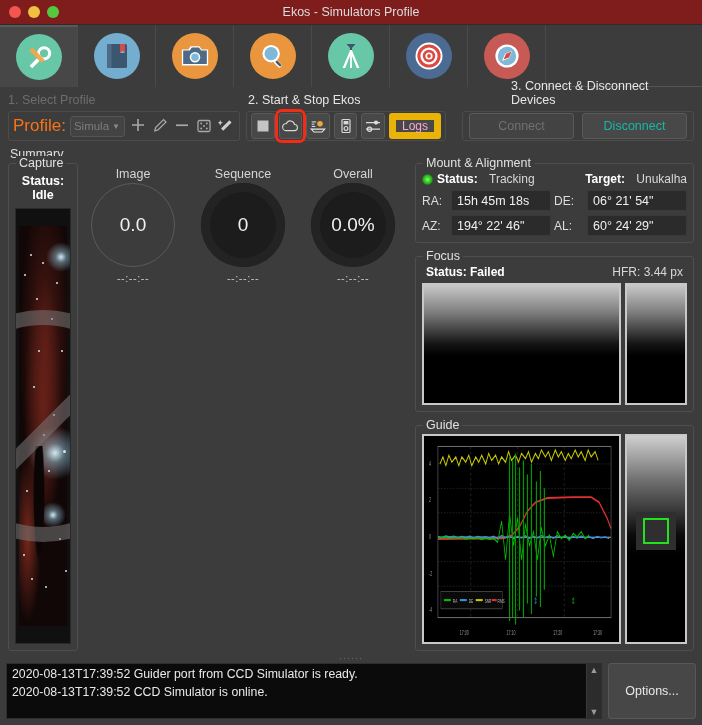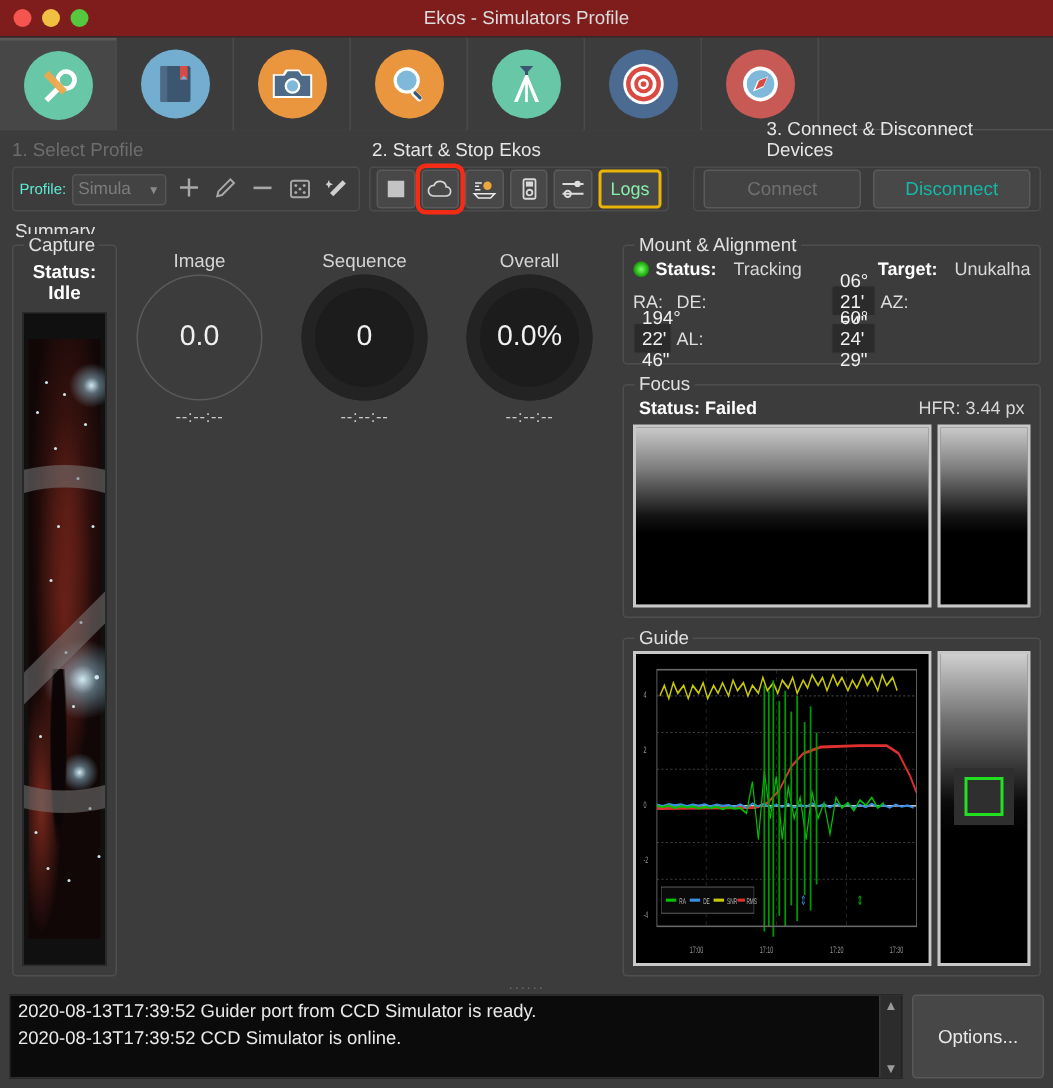--- a/index.html
+++ b/index.html
@@ -46,36 +46,36 @@
 
   
   .controls { height:34px; display:flex; align-items:center; flex:none;
               padding:0 8px; gap:0; }
   .grp { border:1px solid #4c4c4c; border-radius:3px; height:30px;
          display:flex; align-items:center; padding:0 4px; gap:4px; }
   .grp.g1 { width:232px; }
   .grp.g2 { width:200px; margin-left:6px; position:relative; }
   .grp.g3 { flex:1; margin-left:16px; display:flex; gap:8px; padding:0 6px; }
 
-  .lbl-dim { color:#5eead4; font-size:10px; }
+  .lbl-dim { color:#f97316; font-size:17px; }
   .combo { width:64px; height:21px; background:#434343; border:1px solid #555;
            border-radius:3px; color:#7d7d7d; font-size:11.5px;
            display:flex; align-items:center; padding:0 3px;
            overflow:hidden; white-space:nowrap; position:relative; }
   .combo .caret { position:absolute; right:4px; font-size:8px; color:#8a8a8a; }
   .ibtn { width:21px; height:21px; border:1px solid transparent;
           display:flex; align-items:center; justify-content:center;
           color:#8a8a8a; }
   .tbtn { width:28px; height:26px; background:#484848; border:1px solid #5a5a5a;
           border-radius:3px; display:flex; align-items:center;
           justify-content:center; }
   .tbtn.hl { outline:3px solid #f42c16; outline-offset:1px; z-index:3; }
-  .logsbtn { height:26px; background:#484848; border:2px solid #eab308;
+  .logsbtn { height:26px; background:#484848; border:7px solid #eab308;
              border-radius:3px; display:flex; align-items:center;
-             padding:0 6px; font-size:12px; color:#86efac; }
+             padding:0 6px; font-size:12px; color:#f9a8d4; }
   .bigbtn { flex:1; height:26px; background:#484848; border:1px solid #5a5a5a;
             border-radius:3px; display:flex; align-items:center;
             justify-content:center; font-size:12.5px; color:#14b8a6; }
   .bigbtn.disabled { color:#707070; background:#434343; }
 
   
   .summary-lbl { padding:4px 8px 2px 10px; font-size:12.5px; color:#e0e0e0; flex:none;}
   .body { flex:1; display:flex; padding:0 8px 2px 8px; gap:7px; min-height:0; }
   .group { border:1px solid #4e4e4e; border-radius:3px; position:relative;
            padding:8px 6px 6px 6px; }
@@ -424,20 +424,21 @@
           <b>Status:</b>
             <span>&nbsp;</span>
           <span>Tracking</span>
           <span style="flex:1"></span>
           <b>Target:</b>
             <span>&nbsp;</span>
           <span>Unukalha</span>
         </div>
         <div class="mnt-grid">
           <span class="k">RA:</span>
+          <div class="fieldval">15h 45m 18s</div>
           <span class="k">DE:</span>
           <div class="fieldval">06° 21' 54"</div>
           <span class="k">AZ:</span>
           <div class="fieldval">194° 22' 46"</div>
           <span class="k">AL:</span>
           <div class="fieldval">60° 24' 29"</div>
         </div>
       </div>
 
       <div class="group focus-box">

